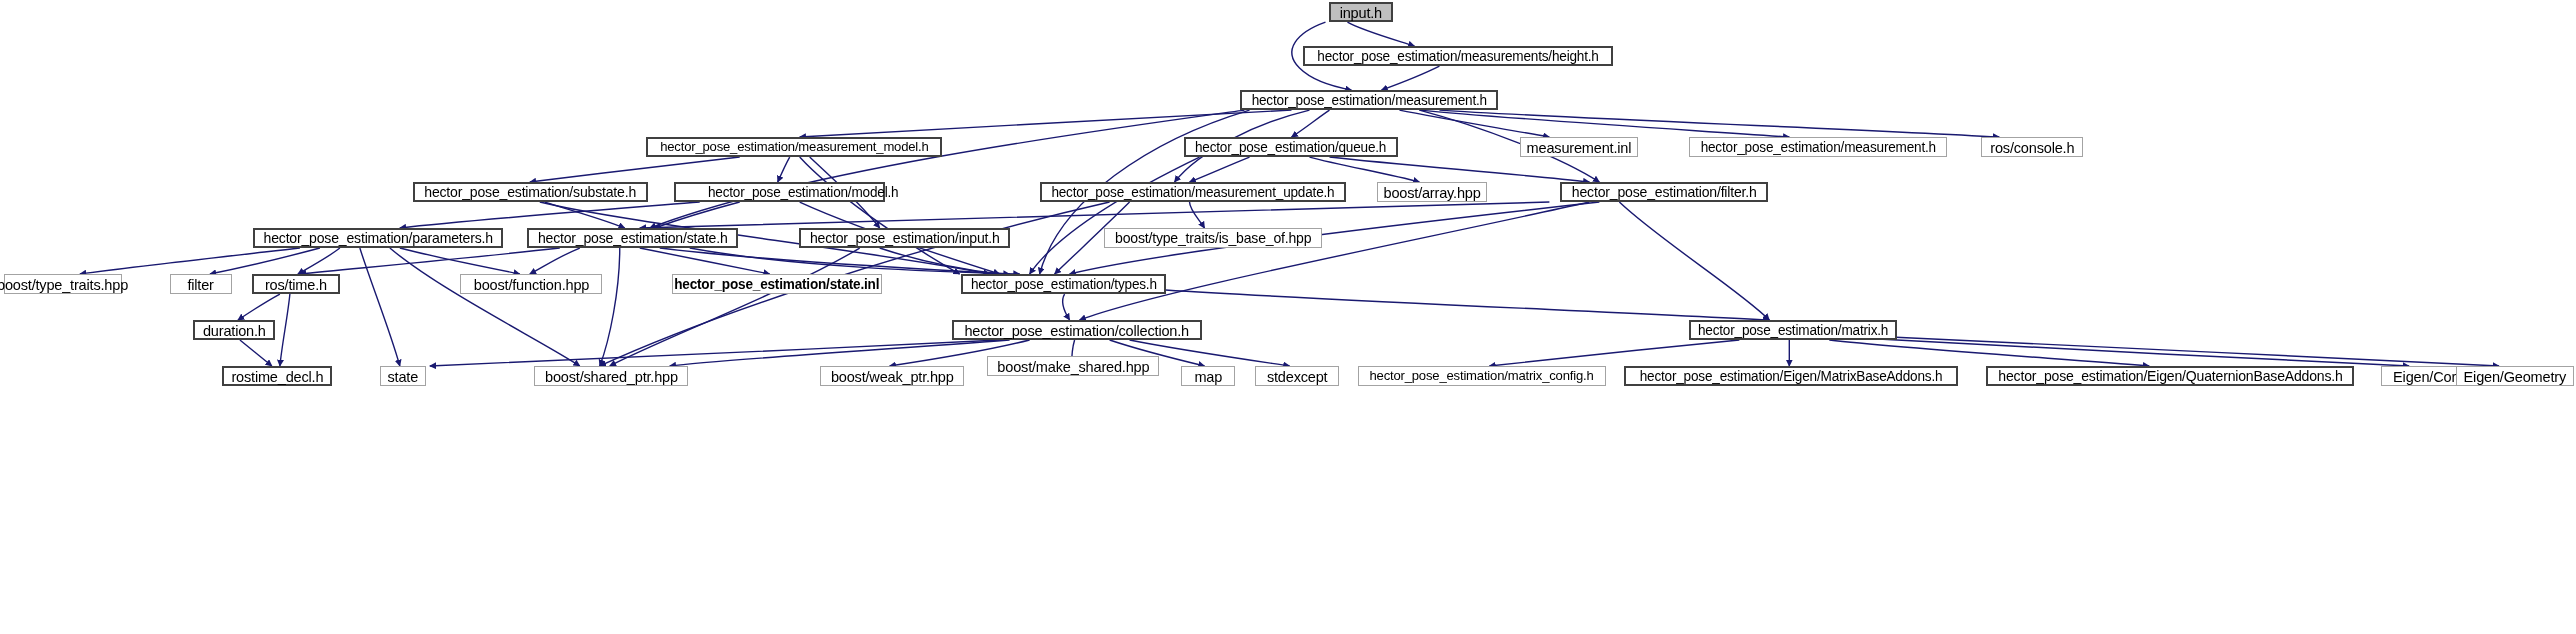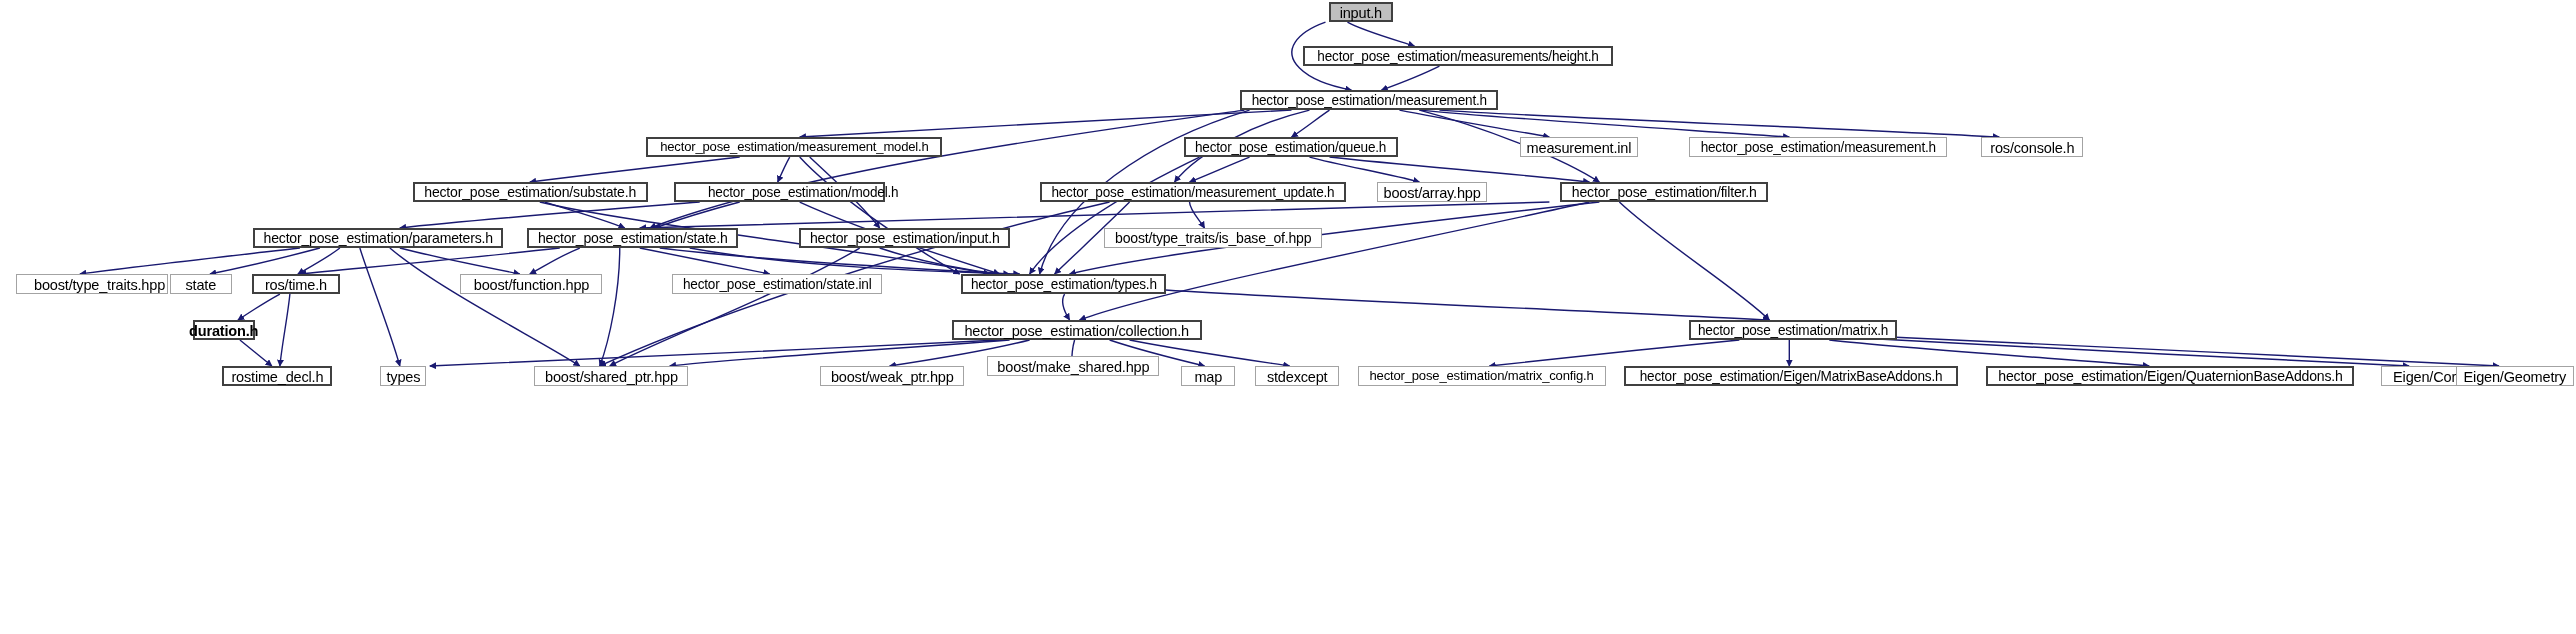--- a/index.html
+++ b/index.html
@@ -167,52 +167,52 @@
       </div>
       <div class="node-box strong" style="left: 527px; top: 228px; width: 211px; height: 20px;">
         <span class="node-label" style="font-size: 14.5px;">hector_pose_estimation/state.h</span>
       </div>
       <div class="node-box strong" style="left: 799px; top: 228px; width: 211px; height: 20px;">
         <span class="node-label" style="font-size: 14.5px;">hector_pose_estimation/input.h</span>
       </div>
       <div class="node-box" style="left: 1104px; top: 228px; width: 218px; height: 20px;">
         <span class="node-label" style="font-size: 14.5px;">boost/type_traits/is_base_of.hpp</span>
       </div>
-      <div class="node-box" style="left: 16px; top: 274px; width: 152px; height: 20px; justify-content: flex-end;">
+      <div class="node-box" style="left: 4px; top: 274px; width: 118px; height: 20px;">
         <span class="node-label">boost/type_traits.hpp</span>
       </div>
       <div class="node-box" style="left: 170px; top: 274px; width: 62px; height: 20px;">
-        <span class="node-label">state</span>
+        <span class="node-label">filter</span>
       </div>
       <div class="node-box strong" style="left: 252px; top: 274px; width: 88px; height: 20px;">
         <span class="node-label">ros/time.h</span>
       </div>
       <div class="node-box" style="left: 460px; top: 274px; width: 142px; height: 20px;">
         <span class="node-label">boost/function.hpp</span>
       </div>
-      <div class="node-box" style="left: 672px; top: 274px; width: 210px; height: 20px;">
+      <div class="node-box" style="left: 672px; top: 274px; width: 210px; height: 20px; font-weight: bold;">
         <span class="node-label" style="font-size: 14px;">hector_pose_estimation/state.inl</span>
       </div>
       <div class="node-box strong" style="left: 961px; top: 274px; width: 205px; height: 20px;">
         <span class="node-label" style="font-size: 14px;">hector_pose_estimation/types.h</span>
       </div>
-      <div class="node-box strong" style="left: 193px; top: 320px; width: 62px; height: 20px; font-weight: bold;">
+      <div class="node-box strong" style="left: 193px; top: 320px; width: 82px; height: 20px;">
         <span class="node-label">duration.h</span>
       </div>
       <div class="node-box strong" style="left: 952px; top: 320px; width: 250px; height: 20px;">
         <span class="node-label">hector_pose_estimation/collection.h</span>
       </div>
       <div class="node-box strong" style="left: 1689px; top: 320px; width: 208px; height: 20px;">
         <span class="node-label" style="font-size: 14px;">hector_pose_estimation/matrix.h</span>
       </div>
       <div class="node-box strong" style="left: 222px; top: 366px; width: 110px; height: 20px;">
         <span class="node-label">rostime_decl.h</span>
       </div>
       <div class="node-box" style="left: 380px; top: 366px; width: 46px; height: 20px;">
-        <span class="node-label">types</span>
+        <span class="node-label">state</span>
       </div>
       <div class="node-box" style="left: 534px; top: 366px; width: 154px; height: 20px;">
         <span class="node-label">boost/shared_ptr.hpp</span>
       </div>
       <div class="node-box" style="left: 820px; top: 366px; width: 144px; height: 20px;">
         <span class="node-label">boost/weak_ptr.hpp</span>
       </div>
       <div class="node-box" style="left: 987px; top: 356px; width: 172px; height: 20px;">
         <span class="node-label">boost/make_shared.hpp</span>
       </div>

